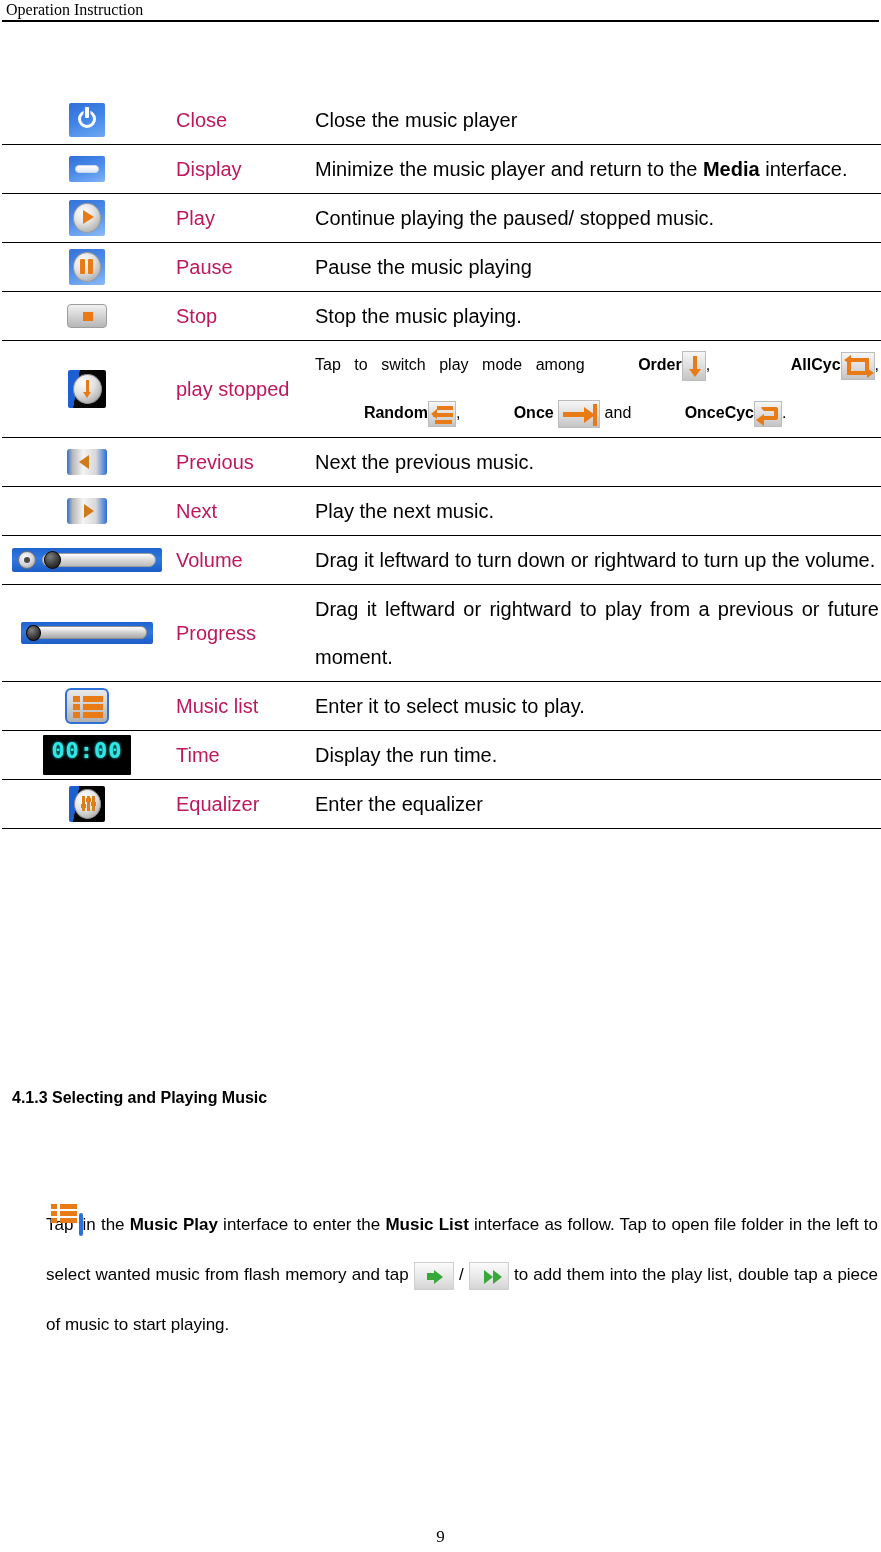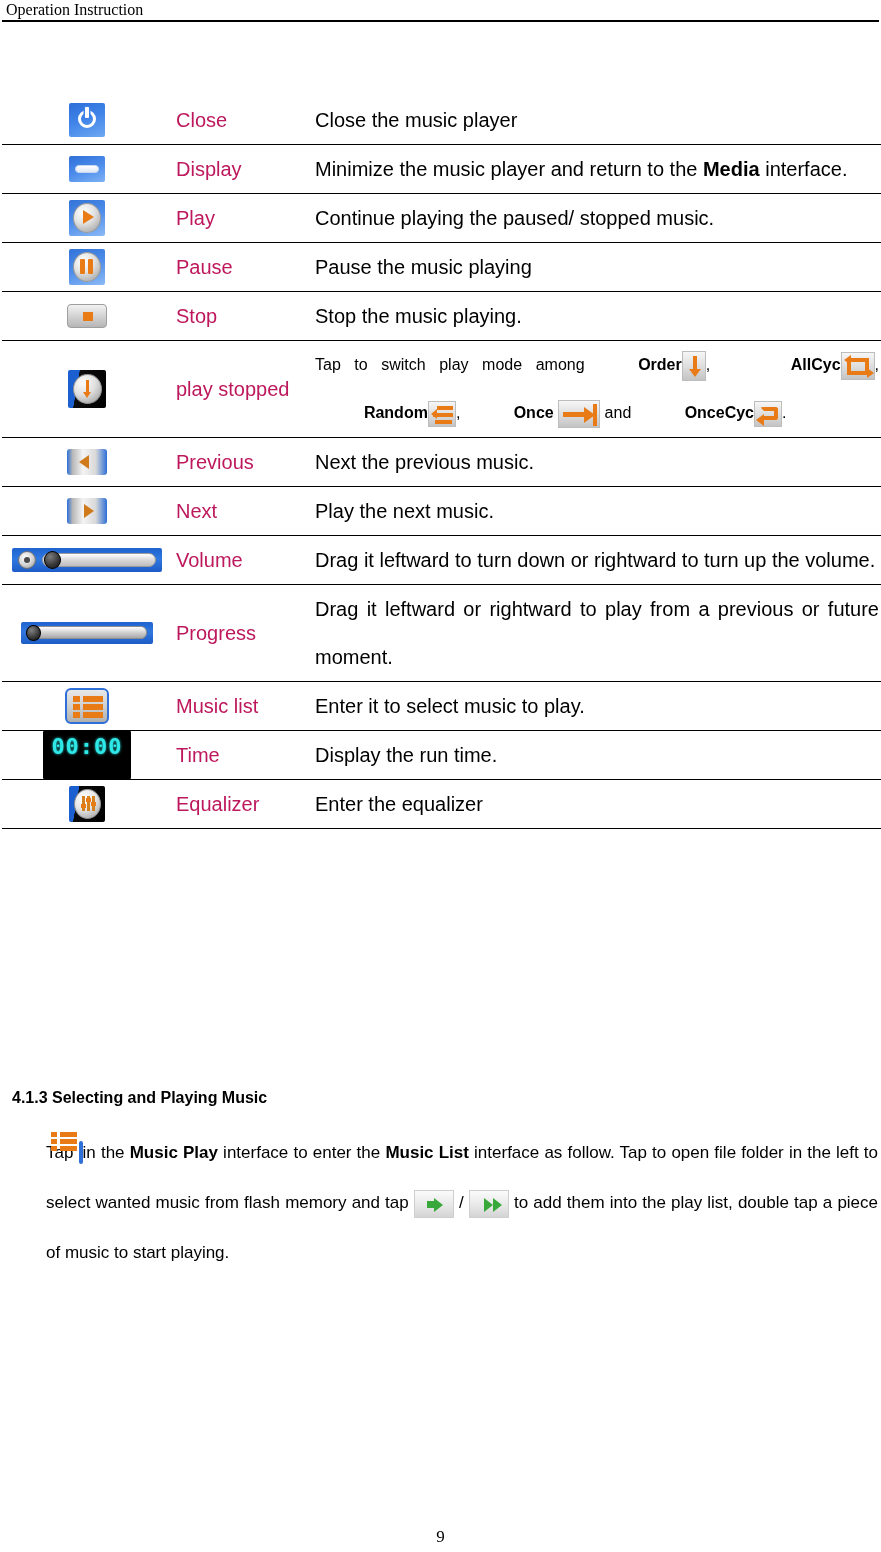--- a/index.html
+++ b/index.html
@@ -302,21 +302,21 @@
   .ic-list-sm .tick { width: 6px; }
   .ic-list-sm .long { width: 17px; }
   .ic-list-sm .r1 { top: 4px; }
   .ic-list-sm .r2 { top: 11px; }
   .ic-list-sm .r3 { top: 18px; }
   .ic-list-sm .cL { left: 5px; }
   .ic-list-sm .cR { left: 14px; }
 
   
   .ic-time {
-    width: 88px; height: 48px;
+    width: 88px; height: 40px;
     background: #000000;
     border-radius: 1px;
   }
   .ic-time .digits {
     position: absolute;
     left: 0; right: 0; top: 3px;
     text-align: center;
     font-family: "DejaVu Sans Mono", monospace;
     font-size: 22px;
     font-weight: bold;
@@ -417,21 +417,21 @@
     left: 12px;
     top: 1089px;
     font-size: 16px;
     font-weight: bold;
     color: #000;
     white-space: nowrap;
   }
   .body-para {
     position: absolute;
     left: 46px;
-    top: 1128px;
+    top: 1200px;
     width: 832px;
     font-size: 17px;
     line-height: 50px;
     text-align: justify;
     text-justify: inter-word;
     color: #000;
   }
   .page-number {
     position: absolute;
     left: 0; right: 0;

